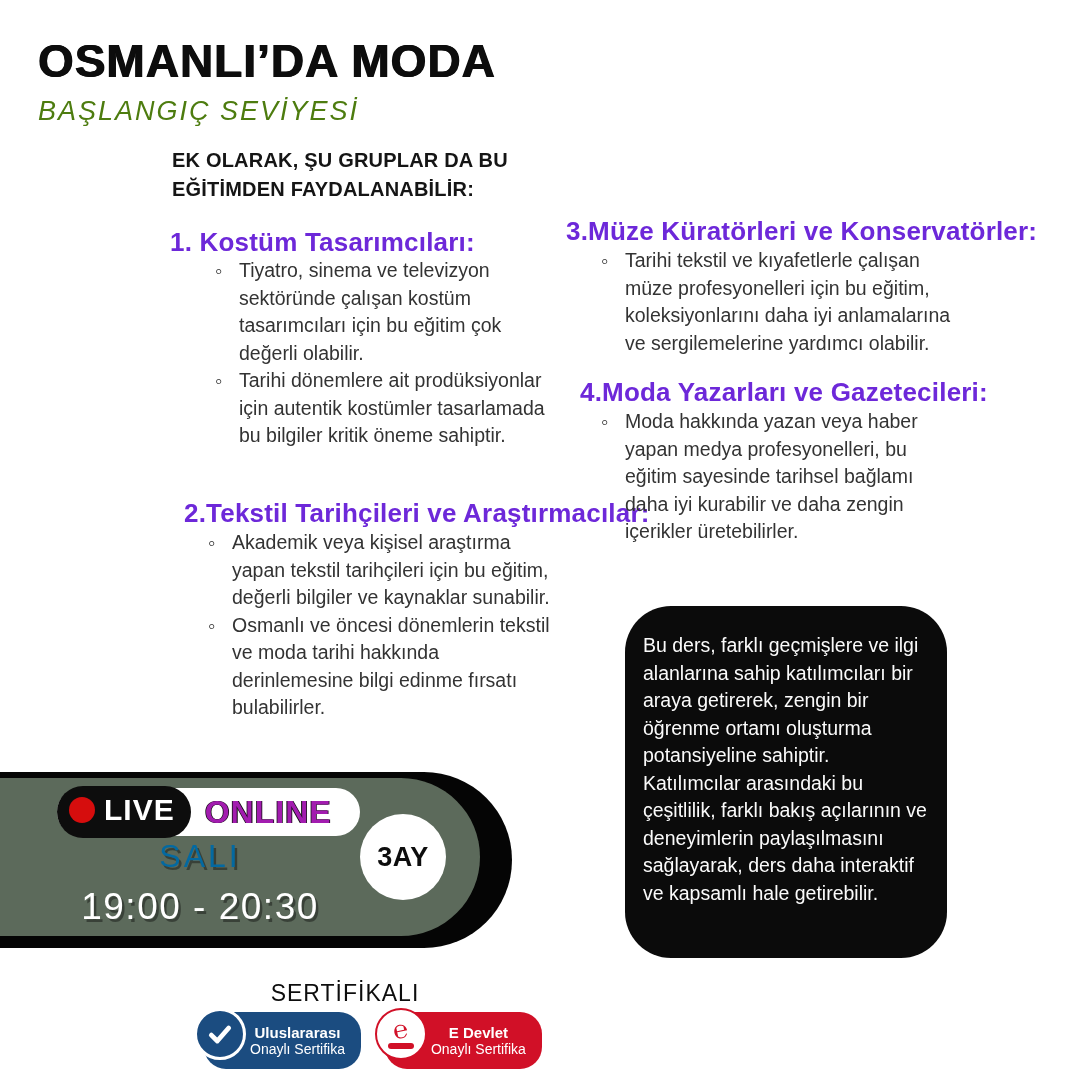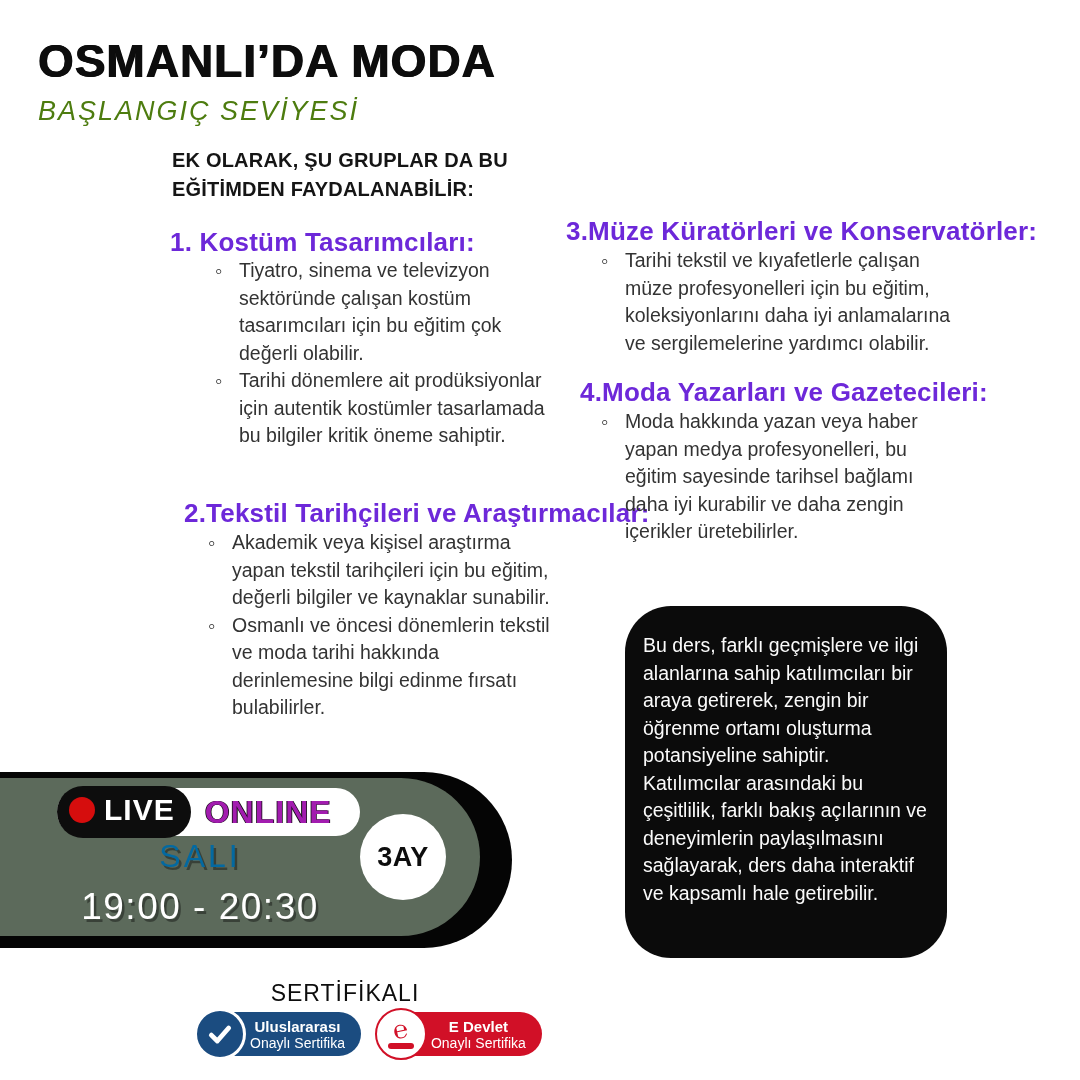--- a/index.html
+++ b/index.html
@@ -56,21 +56,21 @@
         color:#ffffff;font-size:37px;font-weight:400;letter-spacing:1.5px;
         text-shadow:2.5px 2.5px 0 rgba(0,0,0,.38);}
   .duration-circle{position:absolute;left:360px;top:44px;width:86px;height:86px;
                    border-radius:50%;background:#ffffff;display:flex;align-items:center;
                    justify-content:center;}
   .duration-label{font-size:27px;font-weight:bold;color:#0d0d0d;letter-spacing:.5px;}
   
   .cert-title{position:absolute;left:170px;top:980px;width:350px;text-align:center;
               font-size:23px;font-weight:normal;letter-spacing:1px;color:#0d0d0d;}
   .badges{position:absolute;left:204px;top:1012px;display:flex;gap:24px;}
-  .badge{position:relative;height:44px;border-radius:22px;display:flex;flex-direction:column;
+  .badge{position:relative;height:57px;border-radius:22px;display:flex;flex-direction:column;
          align-items:center;justify-content:center;padding:0 16px 0 46px;color:#fff;}
   .badge.blue{background:#1b4c80;}
   .badge.red{background:#d11027;}
   .badge-line1{font-size:15px;font-weight:bold;line-height:17px;}
   .badge-line2{font-size:14px;font-weight:400;line-height:16px;}
   .badge-circle{position:absolute;left:-10px;top:-4px;width:52px;height:52px;border-radius:50%;
                 box-sizing:border-box;display:flex;flex-direction:column;align-items:center;
                 justify-content:center;}
   .badge-circle.blue-c{background:#1b4c80;border:3px solid #ffffff;}
   .badge-circle.red-c{background:#ffffff;border:2px solid #d11027;}

